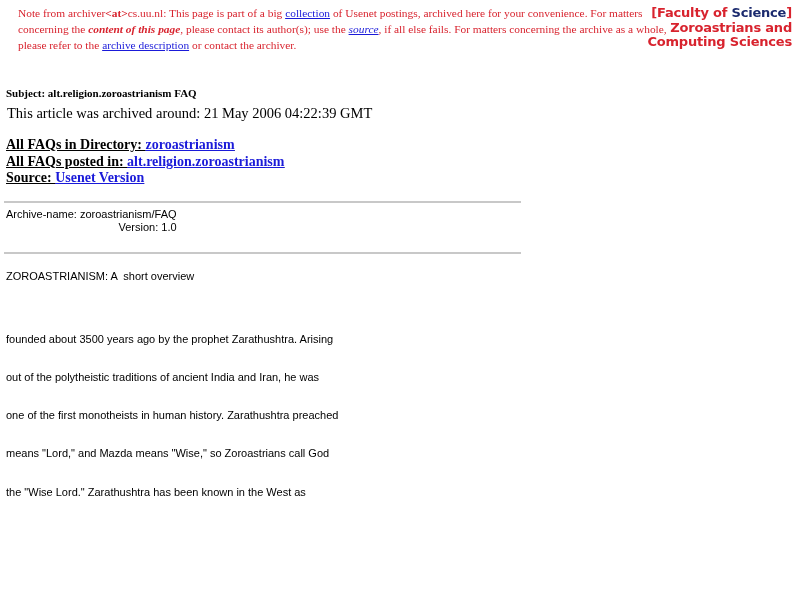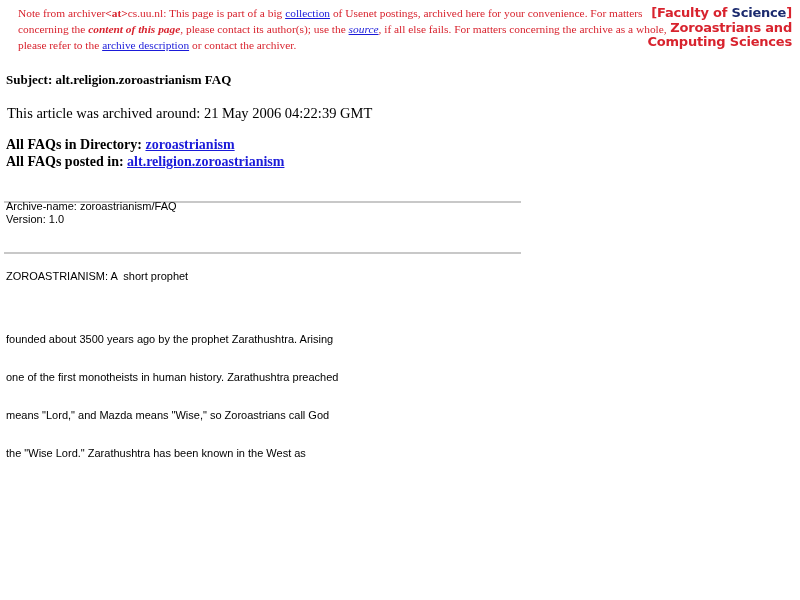--- a/index.html
+++ b/index.html
@@ -4,29 +4,29 @@
   <style>
     html, body { margin: 0; padding: 0; background: #ffffff; }
     body { width: 800px; height: 600px; overflow: hidden; position: relative; font-family: "Liberation Serif", serif; color: #000; }
     a { color: #1a1ad9; text-decoration: underline; }
     .note { position: absolute; left: 18px; top: 5px; width: 660px; font-size: 11.4px; line-height: 16px; color: #d8232e; }
     .note b { color: #d8232e; }
     .note i b { font-style: italic; }
     .note a { color: #1a1ad9; }
     .logo { position: absolute; right: 8px; top: 6px; text-align: right; font-family: "DejaVu Sans", sans-serif; font-weight: bold; font-size: 13px; line-height: 14.5px; color: #d8232e; letter-spacing: -0.2px; margin-left: 8px; }
     .logo .sci { color: #1b2a6e; }
-    .subject { position: absolute; left: 6px; top: 72px; font-size: 13px; font-weight: bold; }
+    .subject { position: absolute; left: 6px; top: 87px; font-size: 11px; font-weight: bold; }
     .archived { position: absolute; left: 7px; top: 105px; font-size: 14.5px; }
-    .faqs { position: absolute; left: 6px; top: 137px; font-size: 14px; font-weight: bold; line-height: 16.5px; }
+    .faqs { position: absolute; left: 6px; top: 137px; font-size: 14px; font-weight: bold; line-height: 16.5px; text-decoration: underline; }
     .faqs a { color: #1a1ad9; }
     hr.sep { position: absolute; left: 4px; width: 515px; margin: 0; border: 0; height: 2px; background: #c8c8c8; }
     .hr1 { top: 201px; width: 517px !important; }
     .hr2 { top: 252px; width: 517px !important; }
     .pre { position: absolute; left: 6px; font-family: "Liberation Sans", sans-serif; font-size: 11px; line-height: 12.7px; white-space: pre; }
-    .meta { top: 200px; }
+    .meta { top: 208px; text-align: right; }
     .overview { top: 270px; }
     .body { position: absolute; left: 6px; top: 307px; width: 330px; font-family: "Liberation Sans", sans-serif; font-size: 11px; line-height: 12.75px; white-space: pre; }
   </style>
 </head>
 <body>
 
 <div class="note">
   <span>Note from archiver</span><b>&lt;at&gt;</b><span>cs.uu.nl: This page is part of a big </span><a href="#">collection</a><span> of Usenet postings, archived here for your convenience. For matters concerning the </span><i><b>content of this page</b></i><span>, please contact its author(s); use the </span><i><a href="#">source</a></i><span>, if all else fails. For matters concerning the archive as a whole, please refer to the </span><a href="#">archive description</a><span> or contact the archiver.</span>
 </div>
 
@@ -35,32 +35,34 @@
   <div>Zoroastrians and</div>
   <div>Computing Sciences</div>
 </div>
 
 <div class="subject">Subject: alt.religion.zoroastrianism FAQ</div>
 <div class="archived">This article was archived around: 21 May 2006 04:22:39 GMT</div>
 
 <div class="faqs">
   <div><span>All FAQs in Directory: </span><a href="#">zoroastrianism</a></div>
   <div><span>All FAQs posted in: </span><a href="#">alt.religion.zoroastrianism</a></div>
+  <div><span>Source: </span><a href="#">Usenet Version</a></div>
 </div>
 
 <hr class="sep hr1">
 
 <div class="pre meta"><div>Archive-name: zoroastrianism/FAQ</div><div>Version: 1.0</div></div>
 
 <hr class="sep hr2">
 
-<div class="pre overview">ZOROASTRIANISM: A  short prophet</div>
+<div class="pre overview">ZOROASTRIANISM: A  short overview</div>
 
 <div class="body">
   <div>founded about 3500 years ago by the prophet Zarathushtra. Arising</div>
+  <div>out of the polytheistic traditions of ancient India and Iran, he was</div>
   <div>one of the first monotheists in human history. Zarathushtra preached</div>
   <div>means "Lord," and Mazda means "Wise," so Zoroastrians call God</div>
   <div>the "Wise Lord." Zarathushtra has been known in the West as</div>
   
   
   
   
   
   
   

